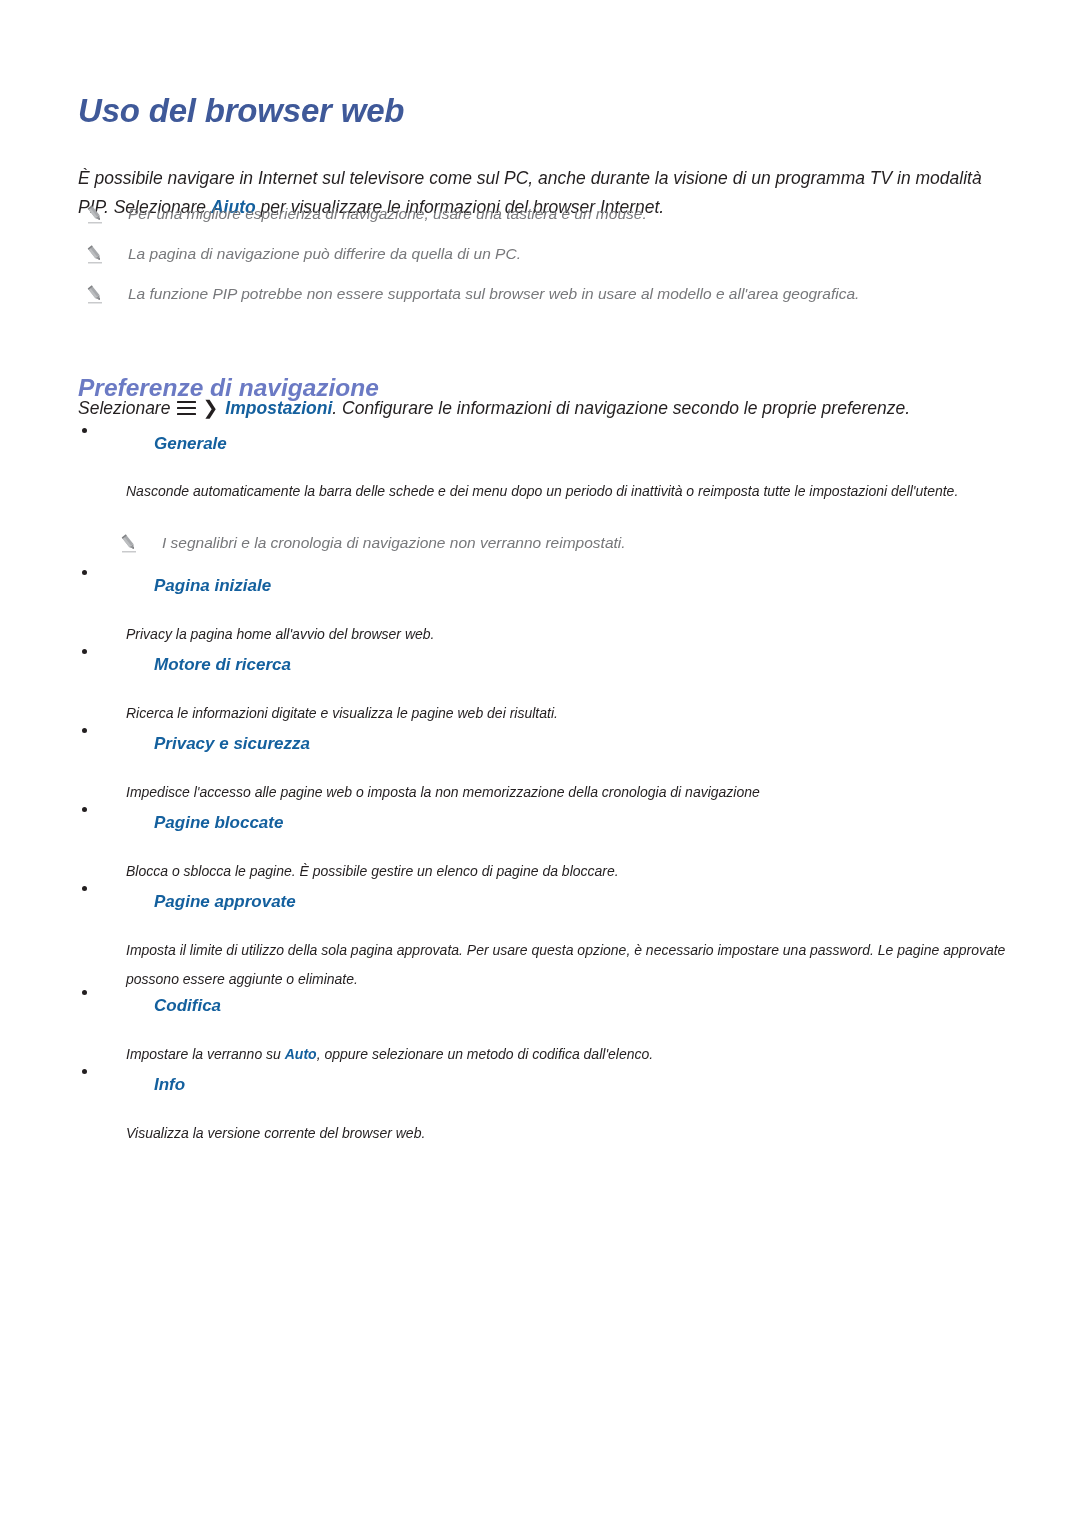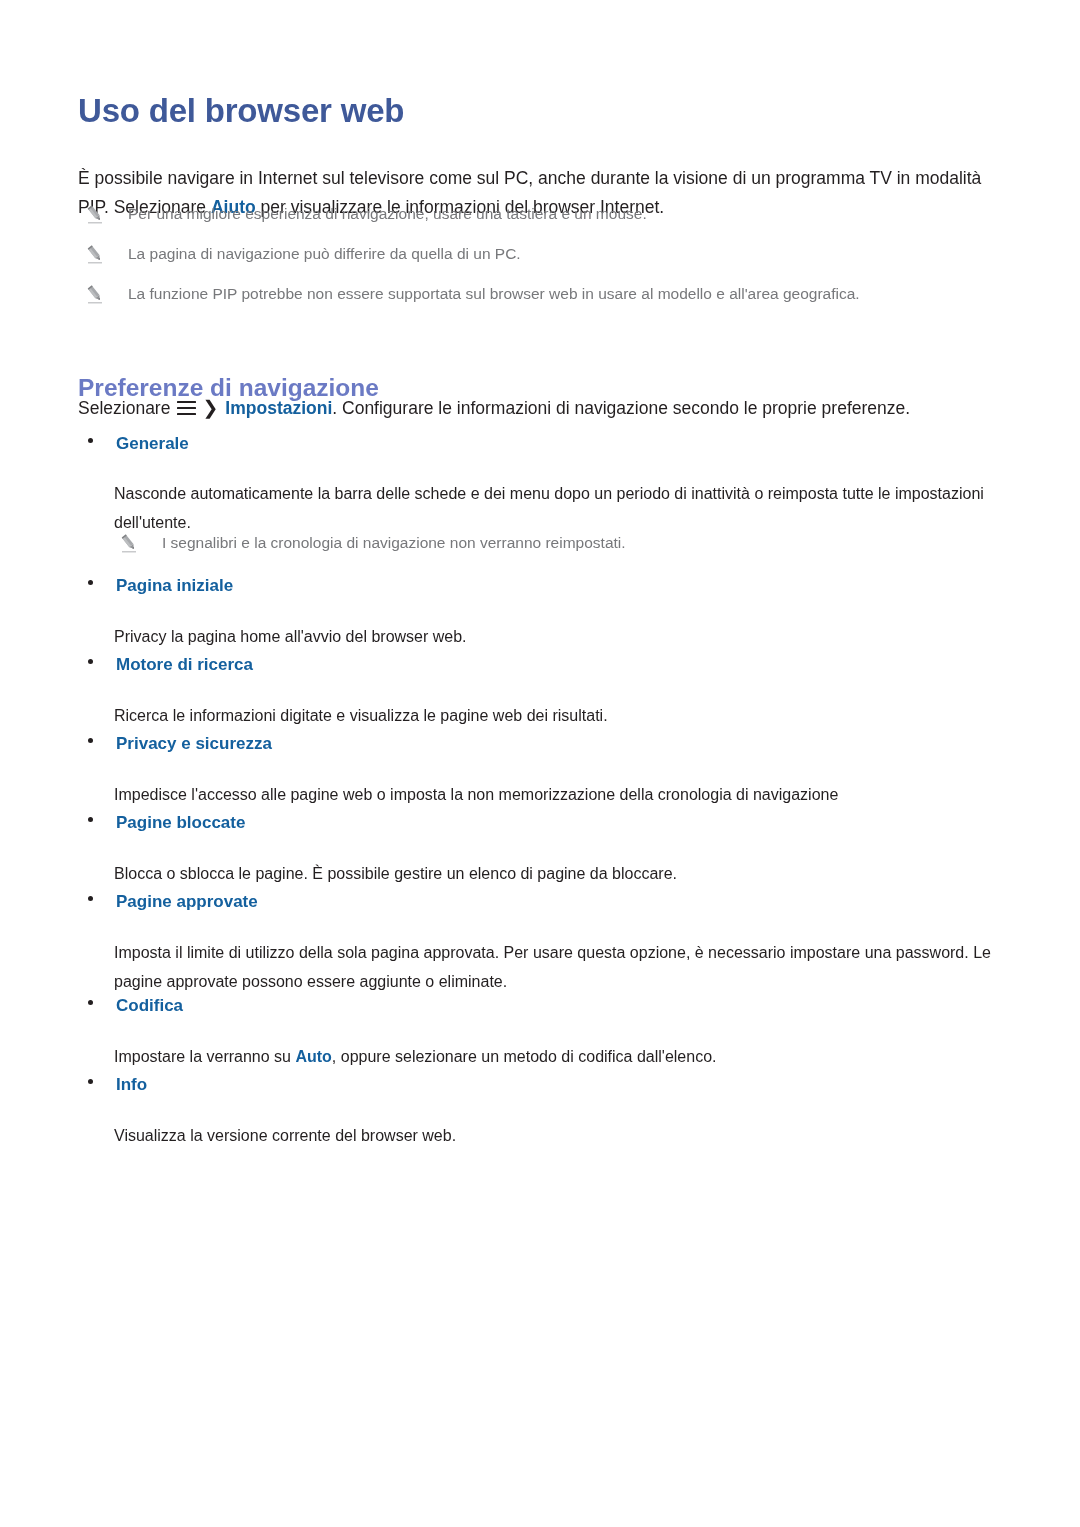--- a/index.html
+++ b/index.html
@@ -14,20 +14,21 @@
     color: #231f20;
     position: relative;
     overflow: hidden;
   }
   .page {
     padding: 0;
     width: 1080px;
     height: 1527px;
     box-sizing: border-box;
     position: relative;
+    font-style: italic;
   }
 
   
   .page-title {
     position: absolute;
     left: 78px;
     top: 68px;
     font-size: 33px;
     font-weight: bold;
     color: #3f5999;
@@ -118,24 +119,25 @@
     font-weight: bold;
     color: #231f20;
     line-height: 1;
     position: relative;
     top: -1px;
   }
 
   
   .bullet-item {
     position: absolute;
-    left: 88px;
+    left: 82px;
     display: flex;
-    align-items: center;
-    white-space: nowrap;
+    align-items: flex-start;
+    white-space: nowrap;
+    gap: 44px;
   }
   .bullet-dot {
     width: 5px;
     height: 5px;
     border-radius: 50%;
     background: #231f20;
     display: inline-block;
     position: relative;
     top: -4px;
     flex: 0 0 auto;
@@ -144,23 +146,23 @@
     margin-left: 23px;
     font-size: 17px;
     font-weight: bold;
     color: #14609e;
     line-height: 24px;
   }
 
   
   .body-para {
     position: absolute;
-    left: 114px;
+    left: 126px;
     width: 880px;
-    font-size: 16px;
+    font-size: 14px;
     line-height: 29px;
     color: #231f20;
   }
 </style>
 </head>
 <body>
 
 <div class="page">
 
   <h1 class="page-title">Uso del browser web</h1>

